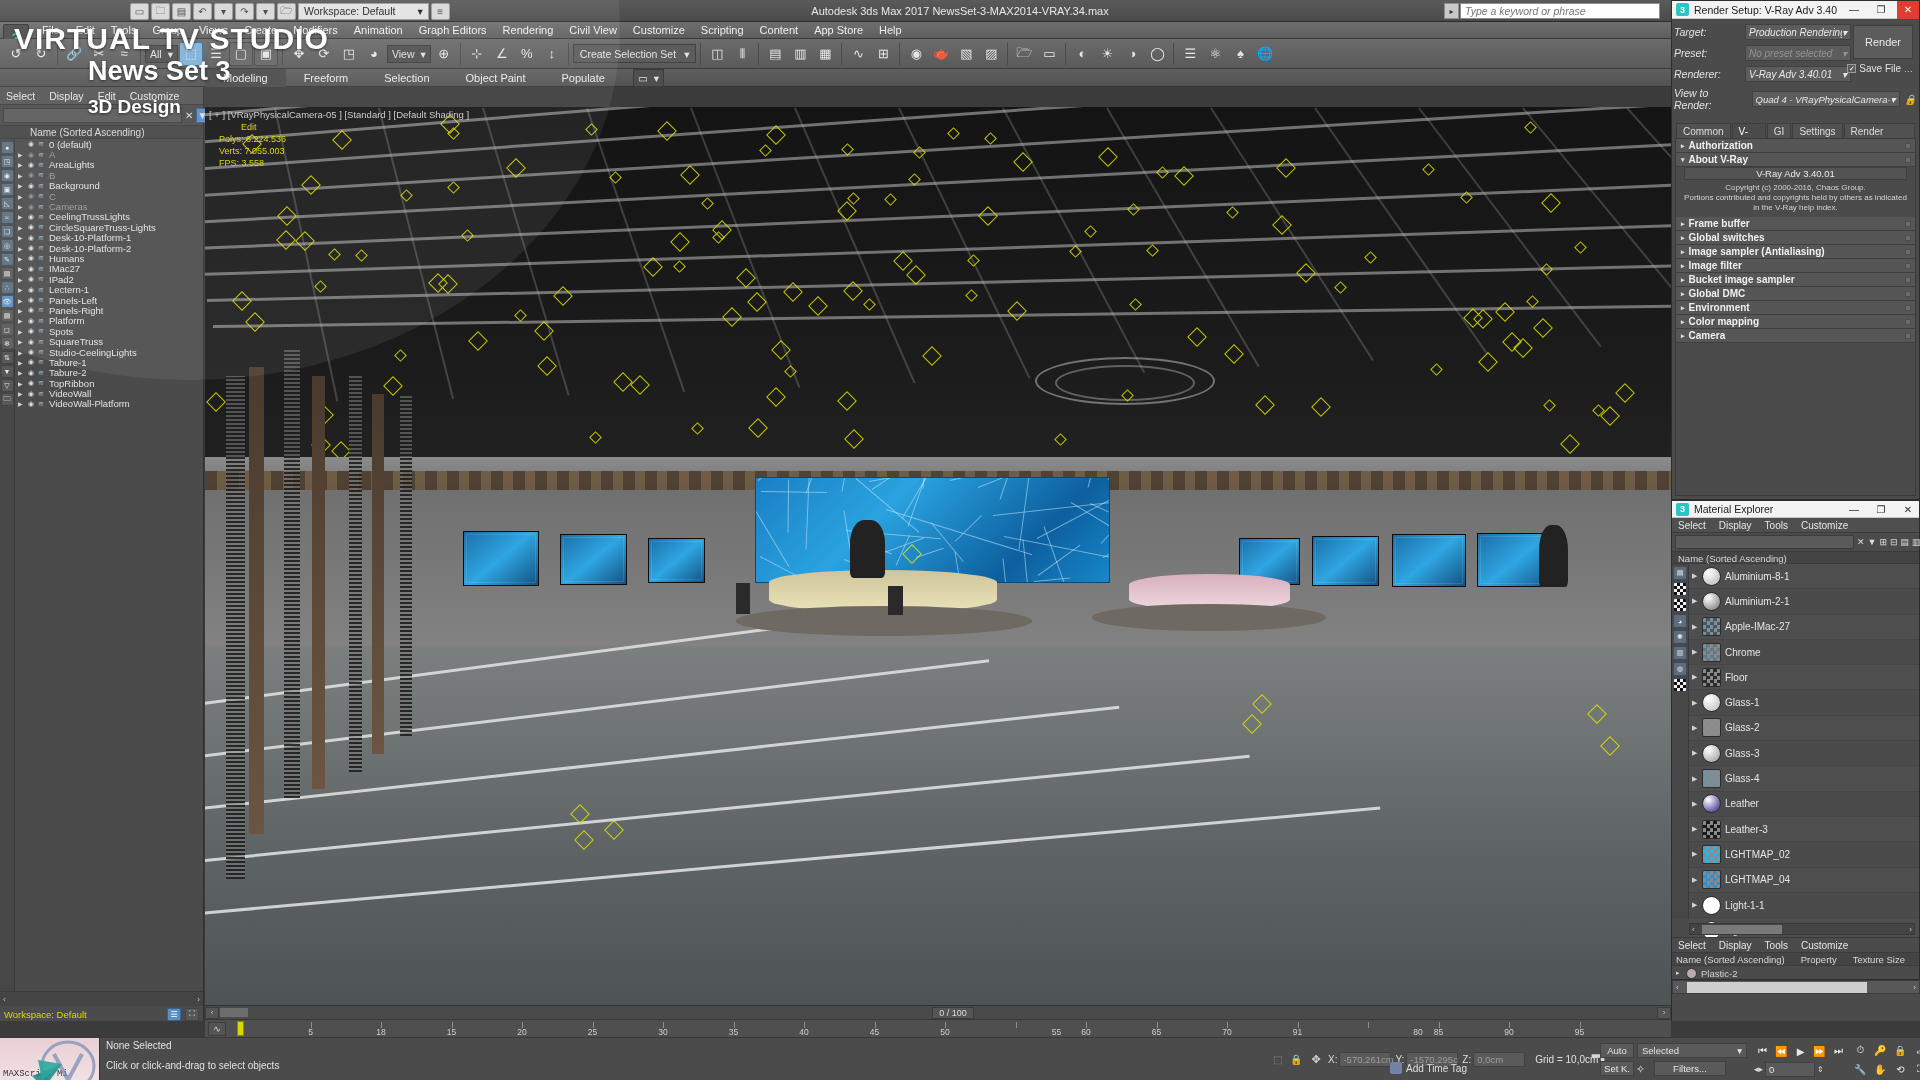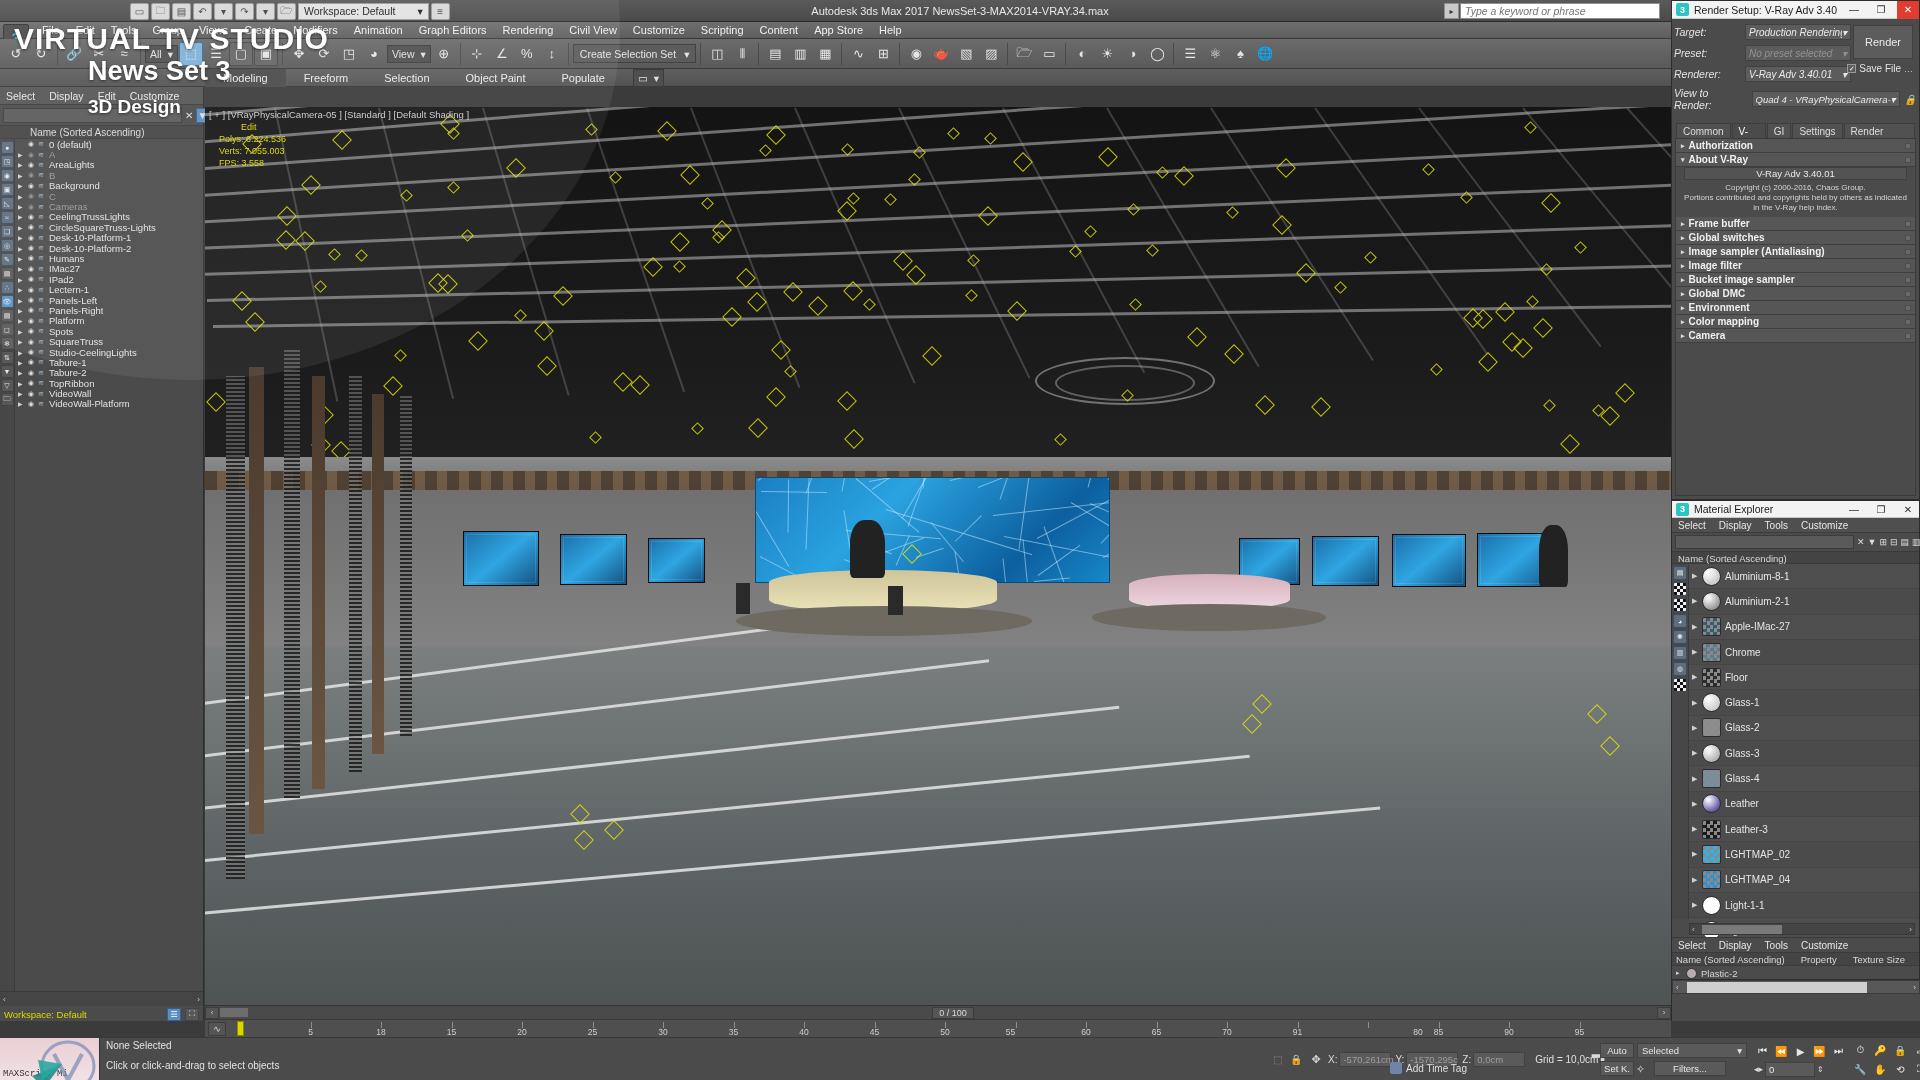--- a/index.html
+++ b/index.html
@@ -946,21 +946,21 @@
         <div class="ts-num" style="left: 437px;">30</div>
         <div class="ts-tick" style="left: 507.5px;"></div>
         <div class="ts-num" style="left: 507.5px;">35</div>
         <div class="ts-tick" style="left: 578px;"></div>
         <div class="ts-num" style="left: 578px;">40</div>
         <div class="ts-tick" style="left: 648.5px;"></div>
         <div class="ts-num" style="left: 648.5px;">45</div>
         <div class="ts-tick" style="left: 719px;"></div>
         <div class="ts-num" style="left: 719px;">50</div>
         <div class="ts-tick" style="left: 789.5px;"></div>
-        <div class="ts-num" style="left: 762px; padding-left: 45px;">55</div>
+        <div class="ts-num" style="left: 808px; padding-left: 45px;">55</div>
         <div class="ts-tick" style="left: 860px;"></div>
         <div class="ts-num" style="left: 860px;">60</div>
         <div class="ts-tick" style="left: 930.5px;"></div>
         <div class="ts-num" style="left: 930.5px;">65</div>
         <div class="ts-tick" style="left: 1001px;"></div>
         <div class="ts-num" style="left: 1001px;">70</div>
         <div class="ts-tick" style="left: 1071.5px;"></div>
         <div class="ts-num" style="left: 1071.5px;">91</div>
         <div class="ts-tick" style="left: 1142px;"></div>
         <div class="ts-num" style="left: 1192px;">80</div>

